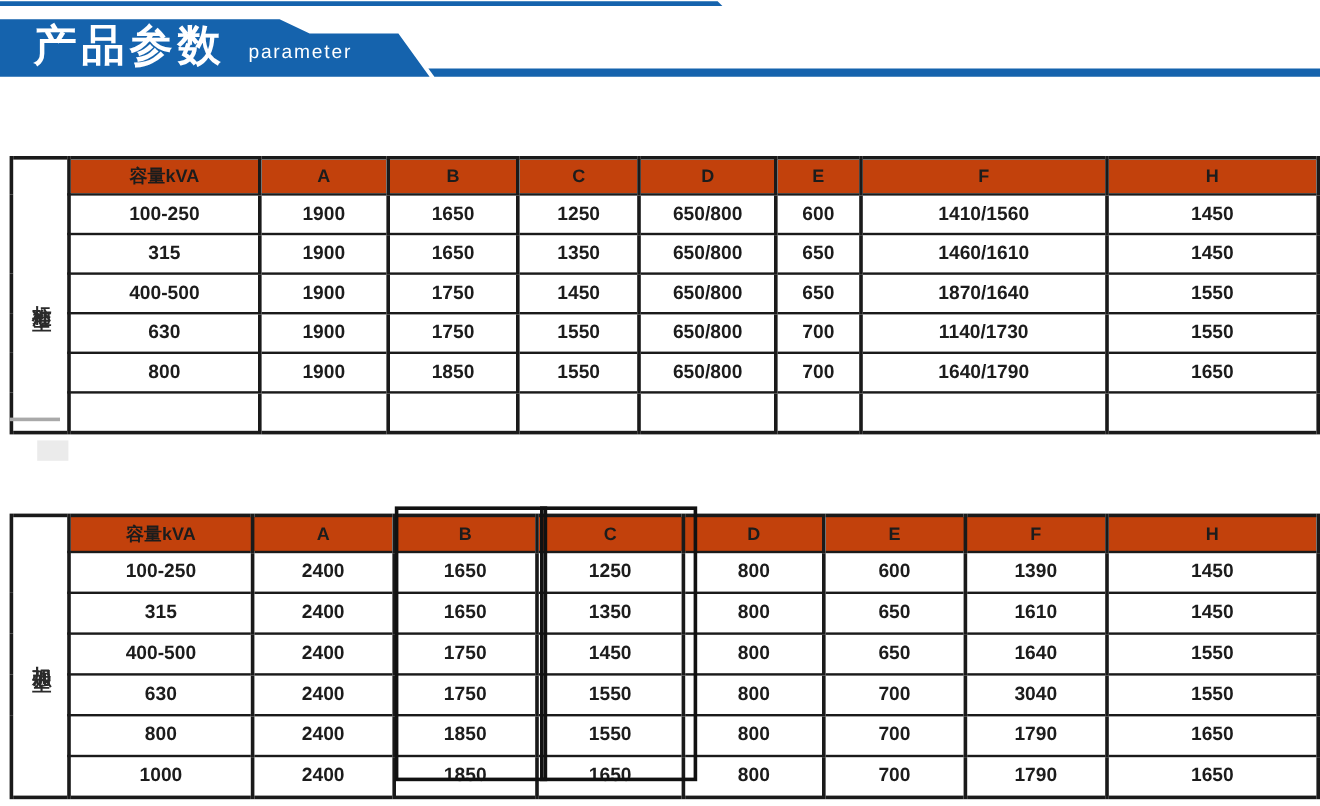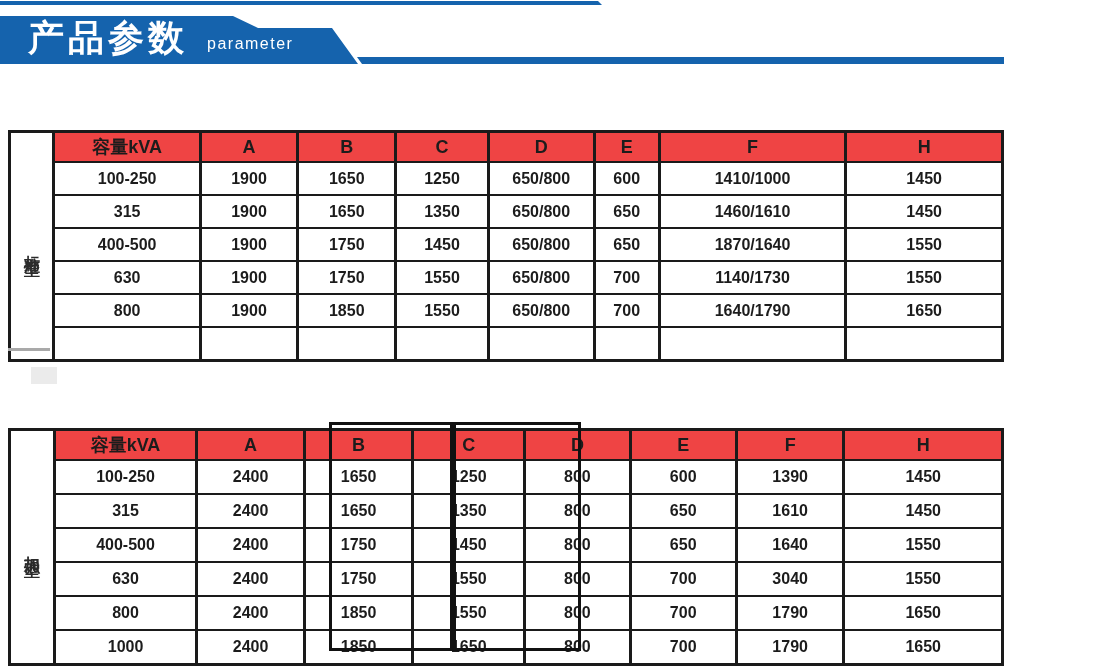--- a/index.html
+++ b/index.html
@@ -1,17 +1,17 @@
 <!DOCTYPE html>
 <html><head>
 <meta charset="utf-8">
 <style>
   html,body{margin:0;padding:0;}
   #stage{
-    position:relative;width:1004px;height:672px;background:#ffffff;overflow:hidden;
+    position:relative;width:1100px;height:672px;background:#ffffff;overflow:hidden;
     font-family:"Liberation Sans","DejaVu Sans",sans-serif;
   }
   
   #banner{position:absolute;left:0;top:0;width:1100px;height:70px;}
   .banner-title{
     position:absolute;left:28px;top:20px;font-size:36px;font-weight:bold;color:#ffffff;
     letter-spacing:4px;line-height:1;white-space:nowrap;
   }
   .banner-sub{
     position:absolute;left:207px;top:36px;font-size:16px;color:#ffffff;
@@ -27,21 +27,21 @@
   #tbl2{top:428px;}
   table{border-collapse:collapse;table-layout:fixed;}
   td{
     border:2px solid #1a1a1a;border-left-width:3px;border-right-width:3px;
     text-align:center;vertical-align:middle;padding:0;
     font-size:16px;font-weight:600;color:#1c1c1c;overflow:hidden;white-space:nowrap;
   }
   table{border:3px solid #1a1a1a;}
   #tbl1 td{height:31px;}
   #tbl2 td{height:32px;}
-  td.head{background:#ef4444;font-size:18px;font-weight:bold;height:28px !important;}
+  td.head{background:#c2410c;font-size:15px;font-weight:bold;height:28px !important;}
   td.side{
     background:#ffffff;font-size:16px;font-weight:600;color:#2b2b2b;
   }
   td.side span{
     writing-mode:vertical-rl;text-orientation:upright;letter-spacing:3px;line-height:1.15;
   }
   
   .hl{position:absolute;border:3px solid #111111;pointer-events:none;background:transparent;}
   #hl-b{left:329px;top:422px;width:127px;height:229px;box-sizing:border-box;}
   #hl-c{left:450px;top:422px;width:131px;height:229px;box-sizing:border-box;}
@@ -89,21 +89,21 @@
             <td class="head">F</td>
             <td class="head">H</td>
           </tr>
           <tr>
             <td>100-250</td>
             <td>1900</td>
             <td>1650</td>
             <td>1250</td>
             <td>650/800</td>
             <td>600</td>
-            <td>1410/1000</td>
+            <td>1410/1560</td>
             <td>1450</td>
           </tr>
           <tr>
             <td>315</td>
             <td>1900</td>
             <td>1650</td>
             <td>1350</td>
             <td>650/800</td>
             <td>650</td>
             <td>1460/1610</td>

